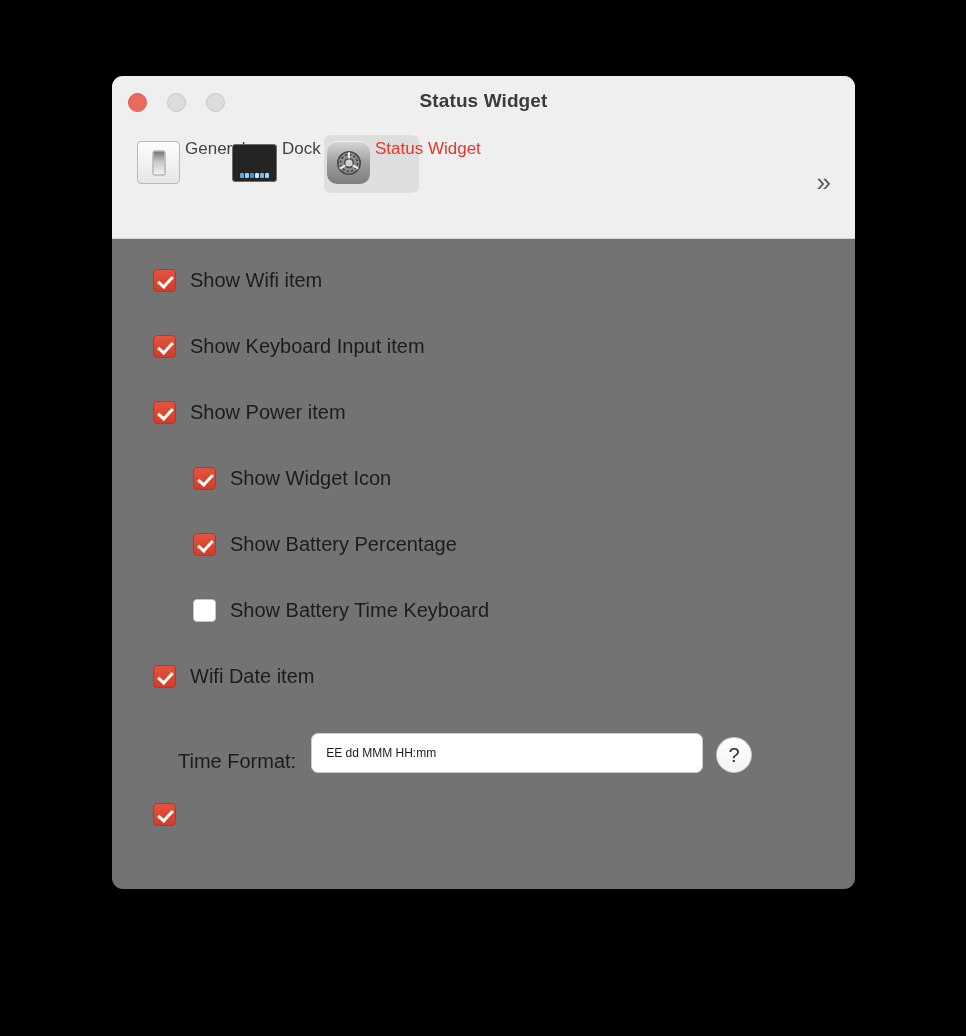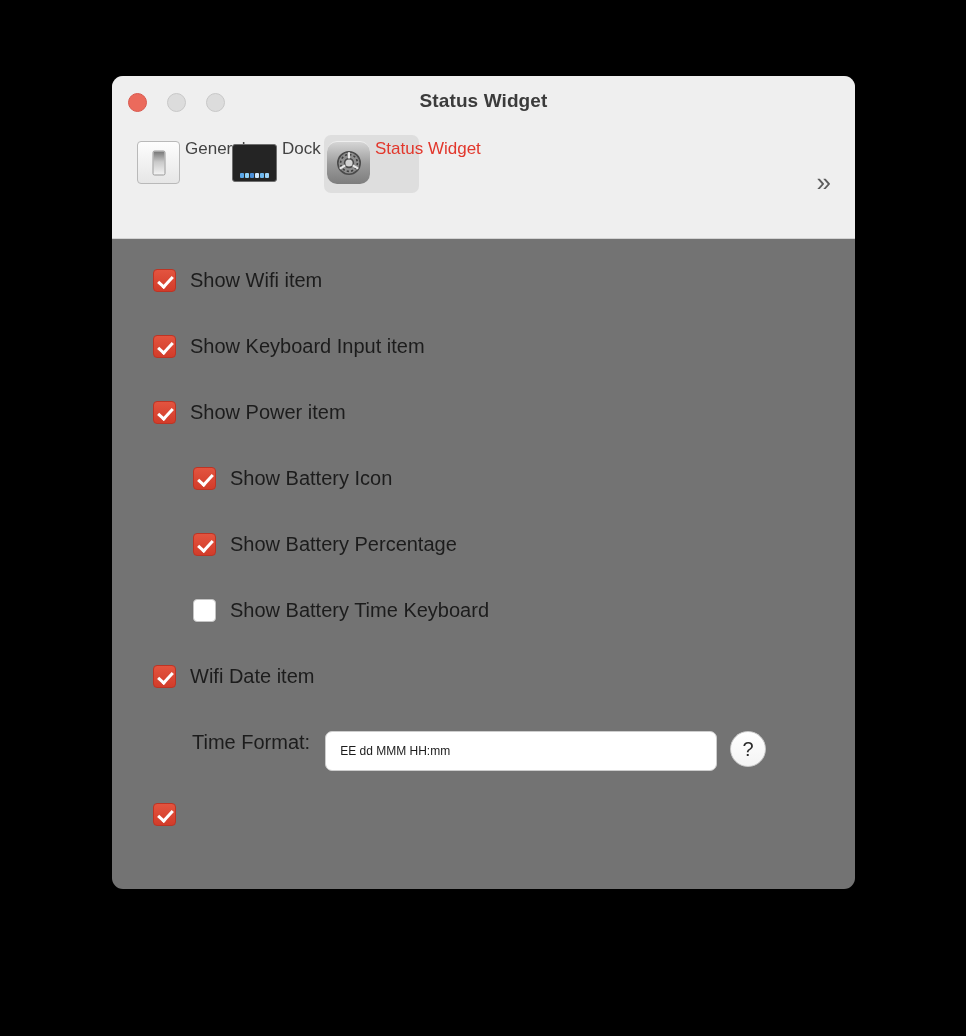--- a/index.html
+++ b/index.html
@@ -214,21 +214,21 @@
   }
 
   .row-label {
     font-size: 20px;
     color: #1c1c1c;
     margin-left: 14px;
     white-space: nowrap;
   }
 
   
-  .row.field-row { padding-left: 39px; height: 42px; align-items: flex-start; margin-left: 41px; }
+  .row.field-row { padding-left: 66px; height: 42px; align-items: flex-end; }
   .field-label {
     font-size: 20px;
     color: #1c1c1c;
     margin-right: 15px;
     white-space: nowrap;
   }
   .text-field {
     width: 392px;
     height: 40px;
     box-sizing: border-box;
@@ -329,21 +329,21 @@
       <div class="row-label">Show Keyboard Input item</div>
     </div>
 
     <div class="row">
       <div class="checkbox on"></div>
       <div class="row-label">Show Power item</div>
     </div>
 
     <div class="row indent">
       <div class="checkbox on"></div>
-      <div class="row-label">Show Battery Icon</div>
+      <div class="row-label">Show Widget Icon</div>
     </div>
 
     <div class="row indent">
       <div class="checkbox on"></div>
       <div class="row-label">Show Battery Percentage</div>
     </div>
 
     <div class="row indent">
       <div class="checkbox off"></div>
       <div class="row-label">Show Battery Time Keyboard</div>

